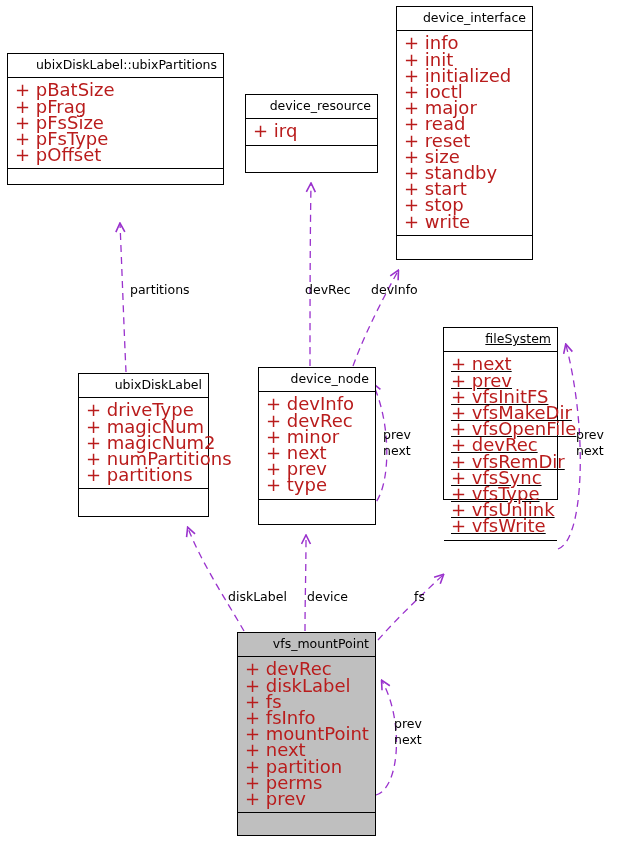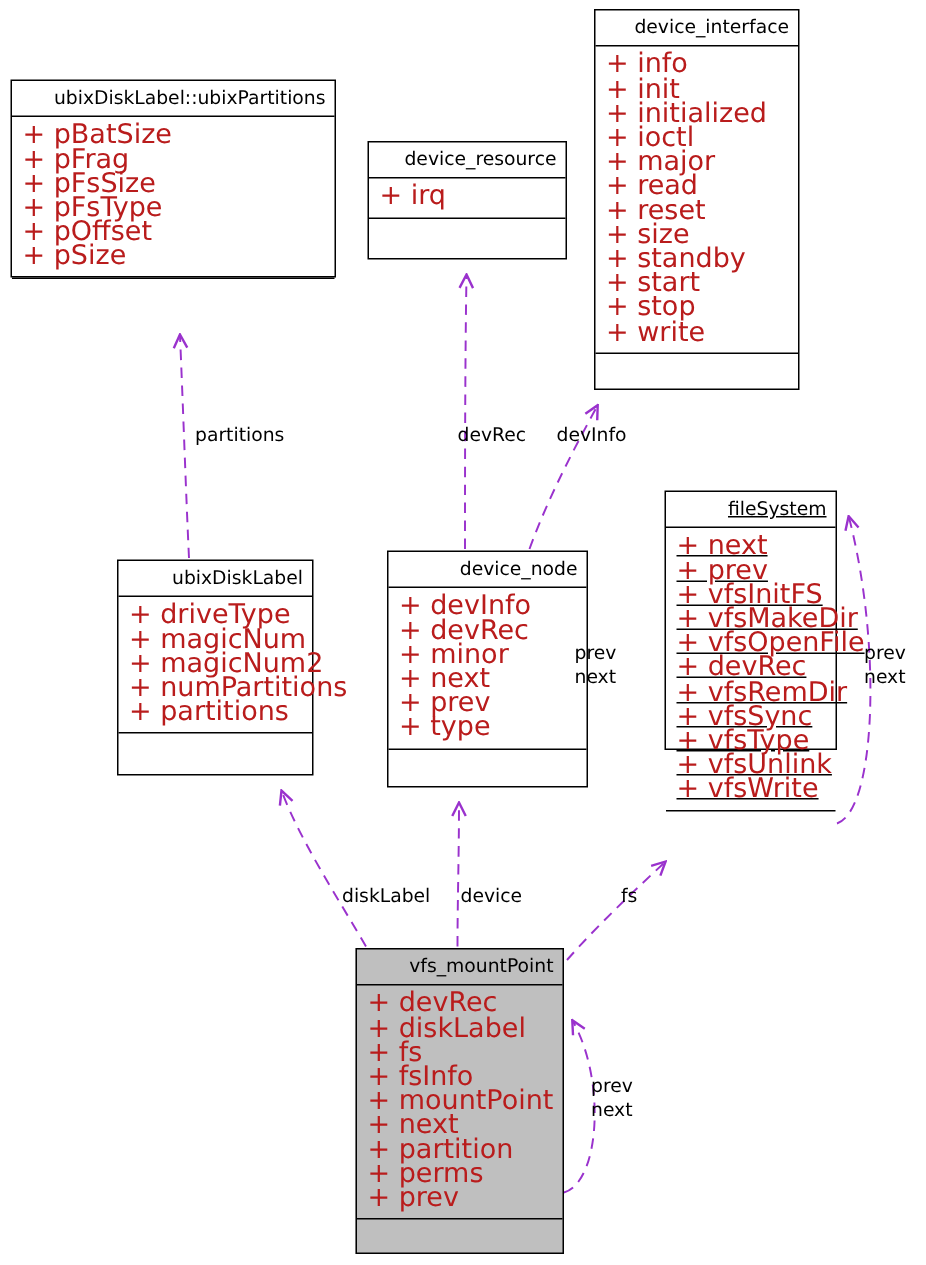--- a/index.html
+++ b/index.html
@@ -117,21 +117,20 @@
 
   <div id="boxes">
       <div class="uml-box" style="left: 7px; top: 53px; width: 217px; height: 132px;">
         <div class="uml-title">ubixDiskLabel::ubixPartitions</div>
         <div class="uml-attrs">
           <div class="uml-attr">+ pBatSize</div>
           <div class="uml-attr">+ pFrag</div>
           <div class="uml-attr">+ pFsSize</div>
           <div class="uml-attr">+ pFsType</div>
           <div class="uml-attr">+ pOffset</div>
-          <div class="uml-attr">+ pSize</div>
         </div>
         <div class="uml-ops"></div>
       </div>
       <div class="uml-box" style="left: 396px; top: 6px; width: 137px; height: 254px;">
         <div class="uml-title">device_interface</div>
         <div class="uml-attrs">
           <div class="uml-attr">+ info</div>
           <div class="uml-attr">+ init</div>
           <div class="uml-attr">+ initialized</div>
           <div class="uml-attr">+ ioctl</div>
@@ -157,21 +156,21 @@
         <div class="uml-title">ubixDiskLabel</div>
         <div class="uml-attrs">
           <div class="uml-attr">+ driveType</div>
           <div class="uml-attr">+ magicNum</div>
           <div class="uml-attr">+ magicNum2</div>
           <div class="uml-attr">+ numPartitions</div>
           <div class="uml-attr">+ partitions</div>
         </div>
         <div class="uml-ops"></div>
       </div>
-      <div class="uml-box" style="left: 258px; top: 367px; width: 134px; height: 158px;">
+      <div class="uml-box" style="left: 258px; top: 367px; width: 118px; height: 158px;">
         <div class="uml-title">device_node</div>
         <div class="uml-attrs">
           <div class="uml-attr">+ devInfo</div>
           <div class="uml-attr">+ devRec</div>
           <div class="uml-attr">+ minor</div>
           <div class="uml-attr">+ next</div>
           <div class="uml-attr">+ prev</div>
           <div class="uml-attr">+ type</div>
         </div>
         <div class="uml-ops"></div>

